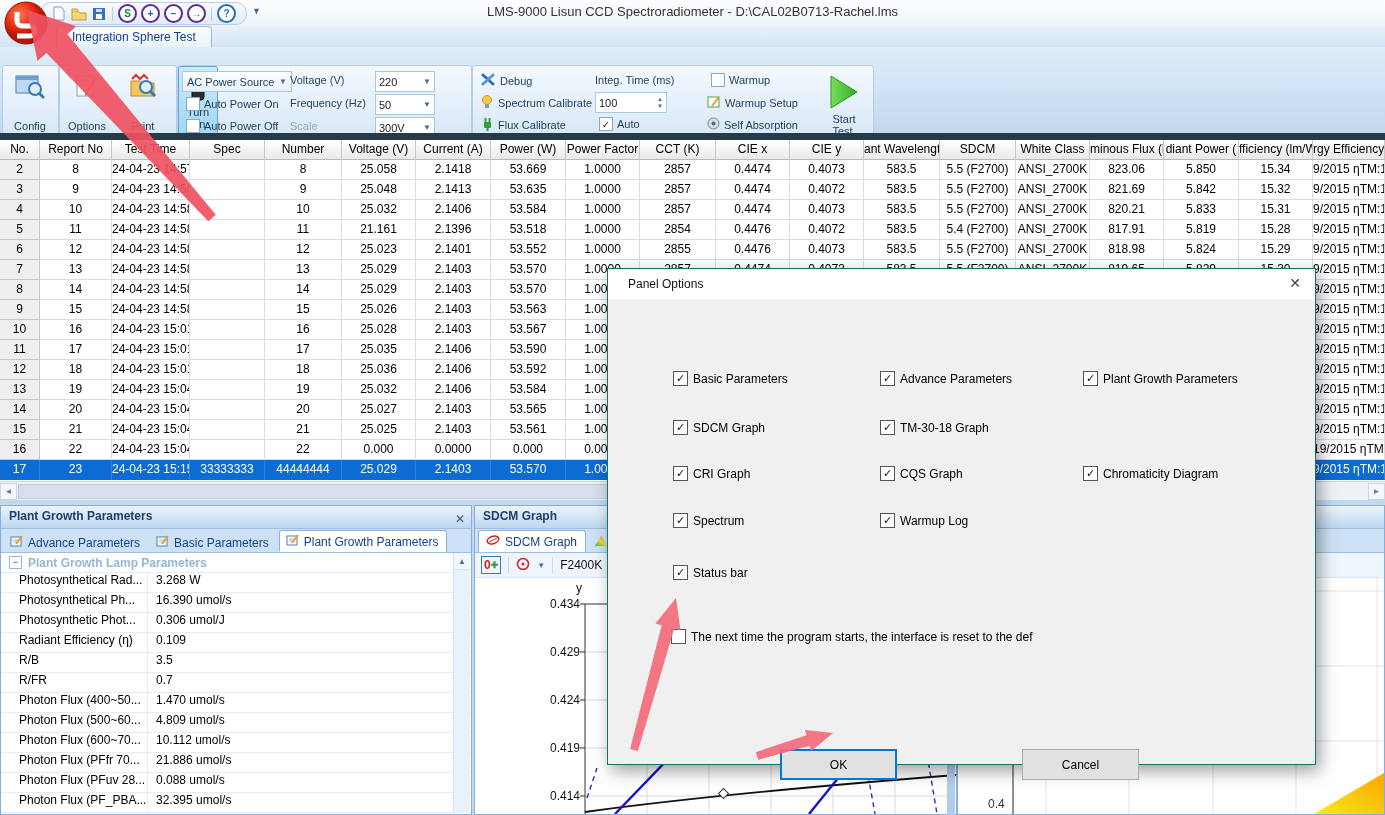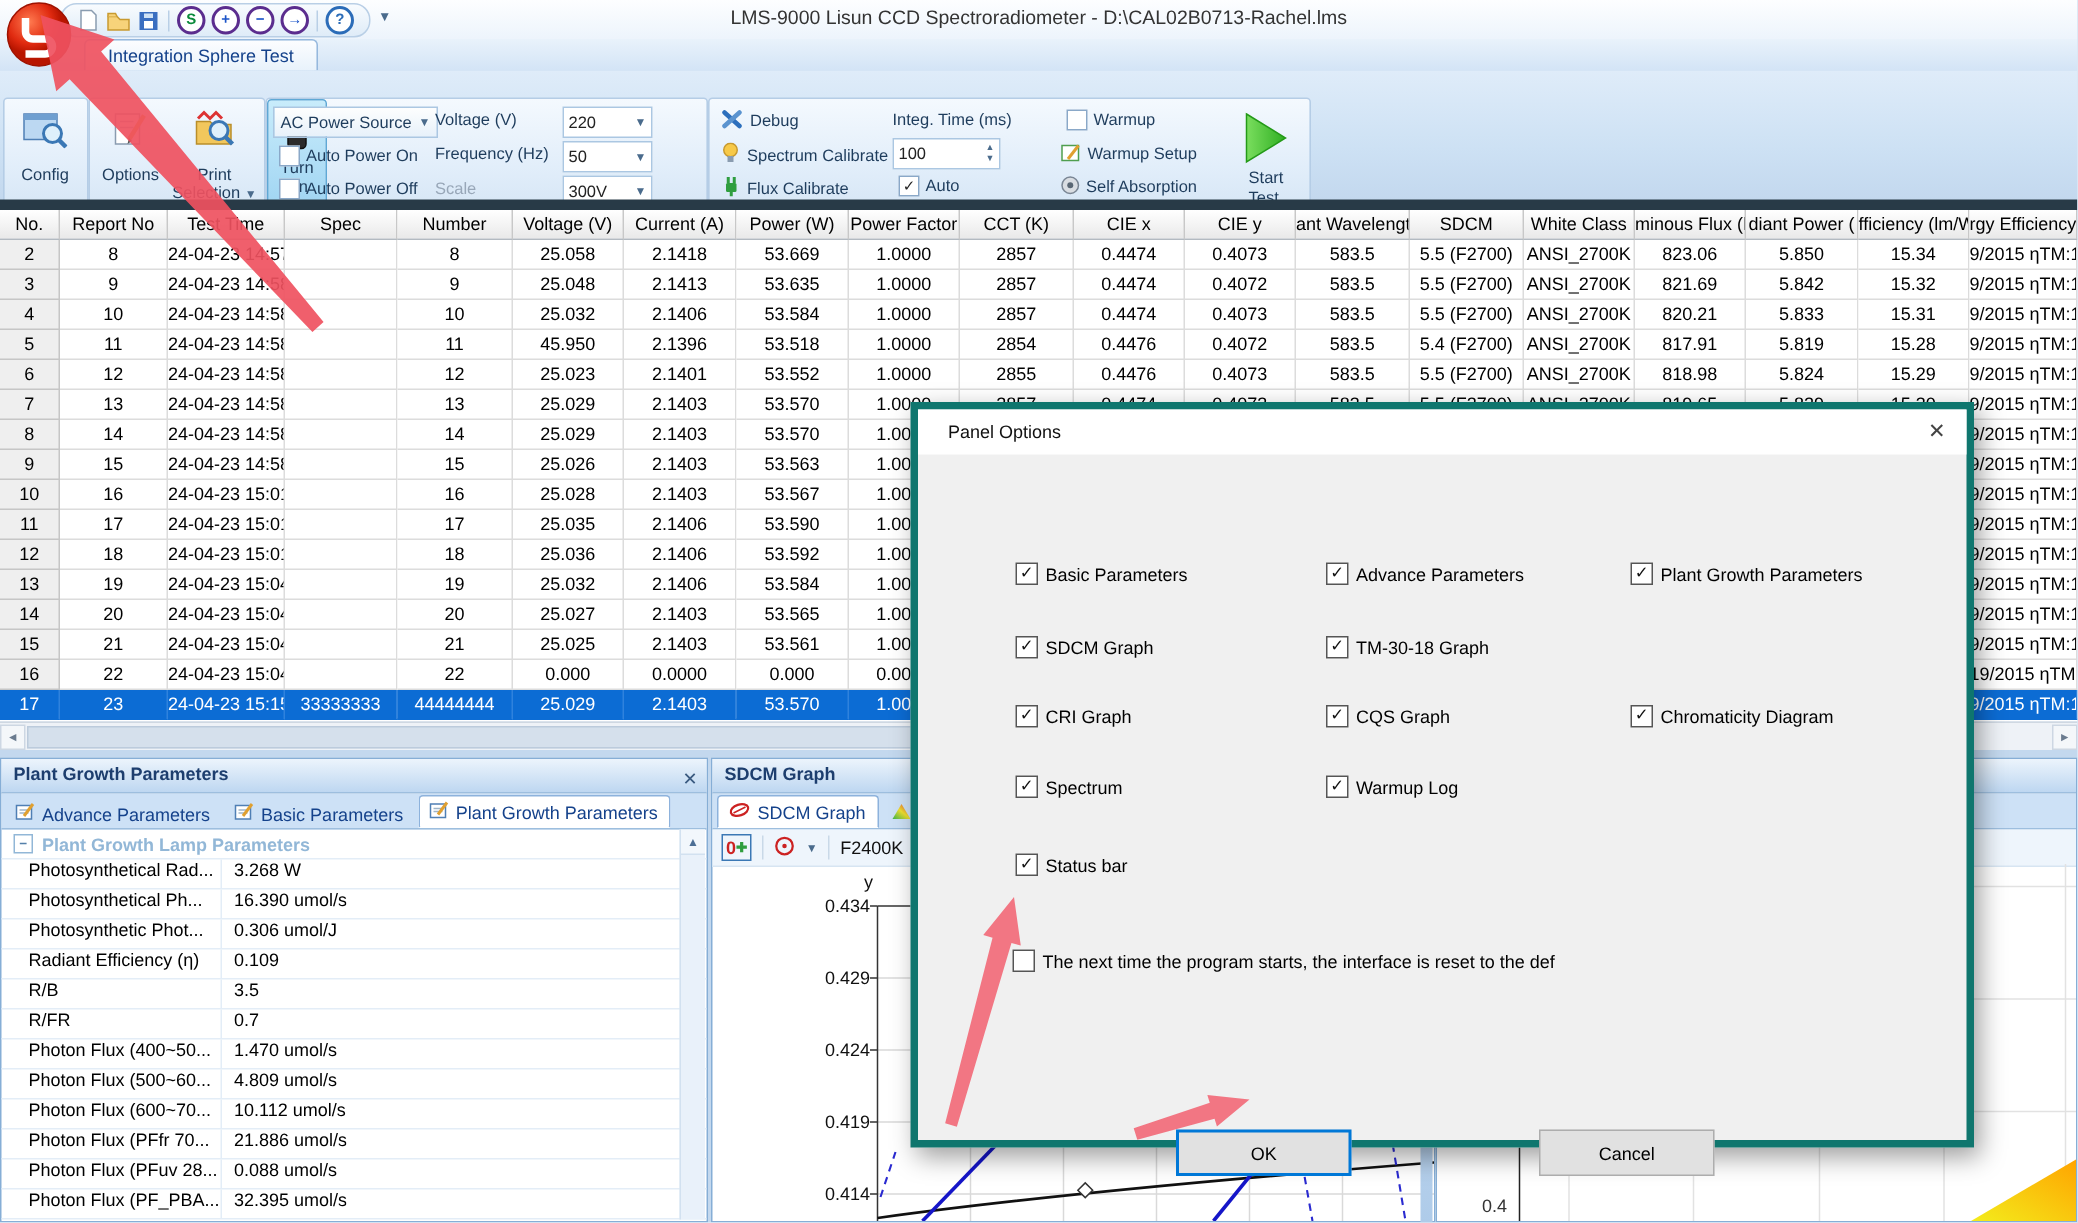--- a/index.html
+++ b/index.html
@@ -21,21 +21,21 @@
 
   
   #tabrow{left:0;top:26px;width:1385px;height:21px;background:linear-gradient(#e9f2fb,#d3e4f6);}
   #main-tab{left:56px;top:26px;height:20px;padding:0 15px;font-size:12px;line-height:20px;color:#15428b;
     background:linear-gradient(#fcfdff,#e8f2fb);border:1px solid #96b8dd;border-bottom:none;border-radius:4px 4px 0 0;}
   #ribbon{left:0;top:47px;width:1385px;height:86px;background:linear-gradient(#dfecf9,#cde1f4 60%,#c3d8ee);}
   .rgroup{position:absolute;top:18px;height:81px;background:linear-gradient(#f4f9fe,#e2eefa 55%,#d3e4f4);
           border:1px solid #b5cde6;border-radius:3px;}
   .glabel{position:absolute;bottom:1px;left:0;right:0;text-align:center;font-size:11px;color:#5e7c9e;}
   .bigbtn{position:absolute;display:flex;flex-direction:column;align-items:center;justify-content:flex-start;
-          gap:8px;font-size:11px;color:#1e3c5c;text-align:center;line-height:1.15;padding-top:5px;}
+          gap:18px;font-size:11px;color:#1e3c5c;text-align:center;line-height:1.15;padding-top:5px;}
   .srow{position:absolute;display:flex;align-items:center;gap:4px;font-size:11px;color:#1e3c5c;white-space:nowrap;}
   .cb{width:12px;height:12px;background:#fff;border:1px solid #8aa8c8;display:inline-flex;align-items:center;
       justify-content:center;font-size:10px;color:#222;flex:none;}
   .combo{position:absolute;height:19px;background:#fff;border:1px solid #abc7e2;font-size:11px;color:#222;
          display:flex;align-items:center;justify-content:space-between;padding:0 3px;}
   .caret{font-size:8px;color:#4a6b8c;}
   .graylbl{color:#98a7b8;}
   #turnon-btn{left:255px;top:3px;width:38px;height:73px;background:linear-gradient(#c8ecfb,#9fd4f2);
       border:1px solid #5fa8d5;border-radius:3px;display:flex;flex-direction:column;align-items:center;
       justify-content:center;gap:3px;font-size:11px;color:#1e3c5c;text-align:center;line-height:1.1;}
@@ -75,21 +75,21 @@
   .pglabel{width:128px;padding-left:18px;border-right:1px solid #e3edf7;overflow:hidden;white-space:nowrap;flex:none;}
   .pgvalue{padding-left:8px;overflow:hidden;white-space:nowrap;}
   .vscroll{position:absolute;right:1px;width:16px;background:#e9f1fa;border-left:1px solid #d2e1f0;}
   .vscr-up{height:16px;display:flex;align-items:center;justify-content:center;font-size:8px;color:#4d6f96;
            background:#f2f7fc;border-bottom:1px solid #d2e1f0;}
   .gtoolbar{height:24px;background:#eef5fc;border-bottom:1px solid #d7e5f2;display:flex;align-items:center;
             gap:7px;padding-left:6px;font-size:12px;color:#111;}
   .tsep{width:1px;height:16px;background:#c9d9e8;}
 
   
-  #dialog{left:607px;top:268px;width:709px;height:497px;background:#f0f0f0;border:5px solid #0f766e;
+  #dialog{left:607px;top:268px;width:709px;height:497px;background:#f0f0f0;border:1px solid #0f766e;
           box-shadow:4px 6px 16px rgba(0,0,0,.38);z-index:50;box-sizing:border-box;}
   #dlg-title{height:30px;background:#fff;font-size:12px;color:#111;line-height:30px;padding-left:20px;position:relative;}
   #dlg-close{position:absolute;right:14px;top:7px;font-size:14px;color:#444;line-height:1;}
   .dcb{position:absolute;display:flex;align-items:center;gap:5px;font-size:12px;color:#000;white-space:nowrap;}
   .dbox{width:13px;height:13px;background:#fff;border:1px solid #555;display:inline-flex;align-items:center;
         justify-content:center;font-size:11px;color:#111;flex:none;line-height:1;}
   .dbtn{position:absolute;width:117px;height:31px;background:#e1e1e1;border:1px solid #adadad;font-size:12px;
         display:flex;align-items:center;justify-content:center;box-sizing:border-box;}
   #ok-btn{border:2px solid #0078d7;}
 
@@ -390,21 +390,21 @@
           <div class="td" style="width: 75px;">5.833</div>
           <div class="td" style="width: 74px;">15.31</div>
           <div class="td" style="width: 72px;">9/2015 ηTM:1</div>
         </div>
         <div class="tr">
           <div class="td rowhdr" style="width: 40px;">5</div>
           <div class="td" style="width: 72px;">11</div>
           <div class="td" style="width: 78px;">24-04-23 14:58:</div>
           <div class="td" style="width: 75px;"></div>
           <div class="td" style="width: 77px;">11</div>
-          <div class="td" style="width: 74px;">45.950</div>
+          <div class="td" style="width: 74px;">21.161</div>
           <div class="td" style="width: 75px;">2.1396</div>
           <div class="td" style="width: 75px;">53.518</div>
           <div class="td" style="width: 74px;">1.0000</div>
           <div class="td" style="width: 76px;">2854</div>
           <div class="td" style="width: 74px;">0.4476</div>
           <div class="td" style="width: 74px;">0.4072</div>
           <div class="td" style="width: 76px;">583.5</div>
           <div class="td" style="width: 76px;">5.4 (F2700)</div>
           <div class="td" style="width: 74px;">ANSI_2700K</div>
           <div class="td" style="width: 74px;">817.91</div>

